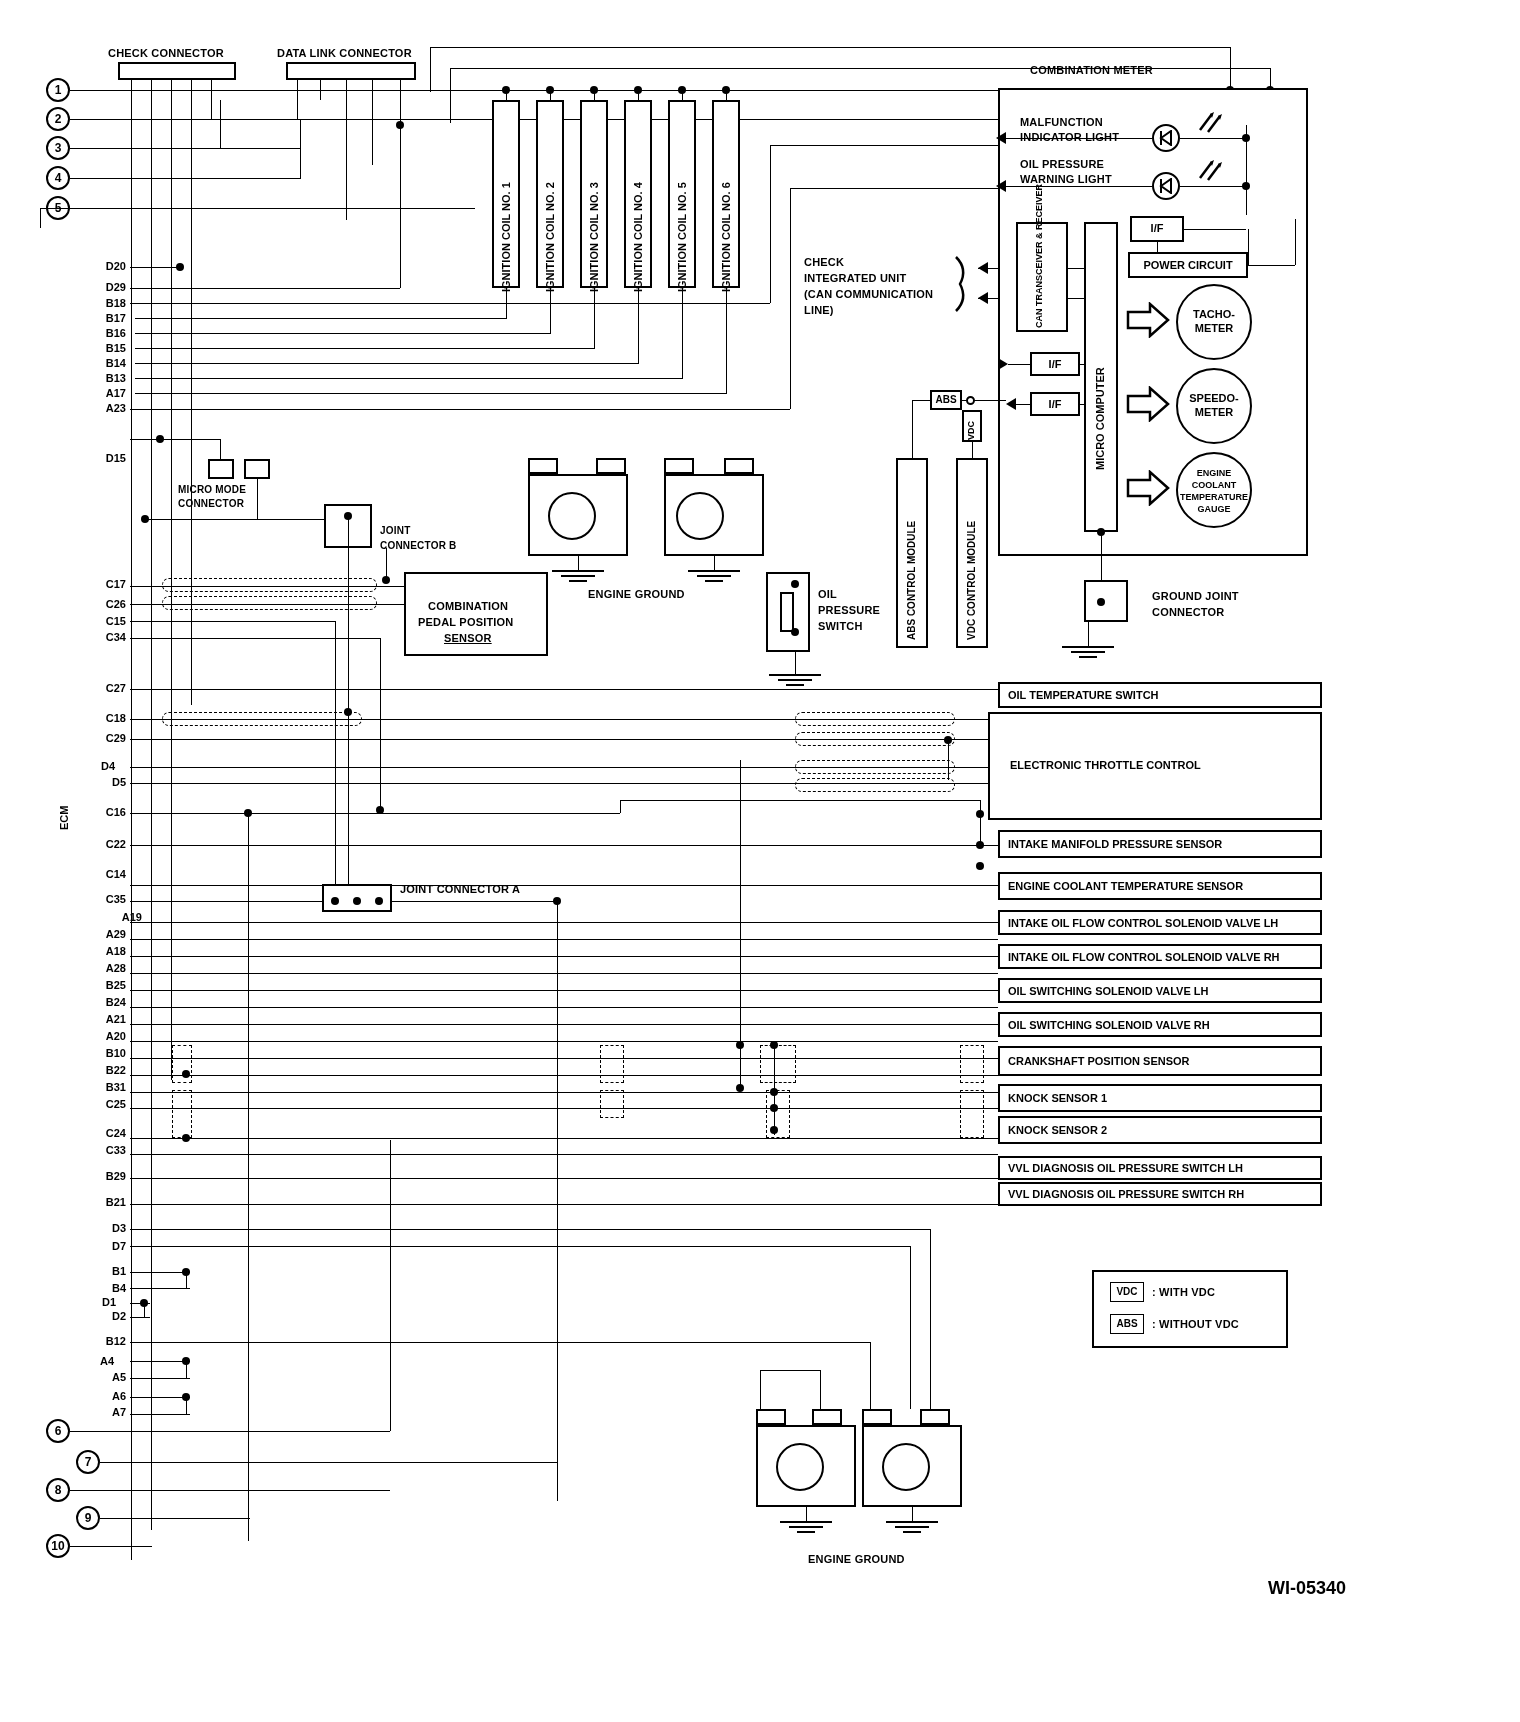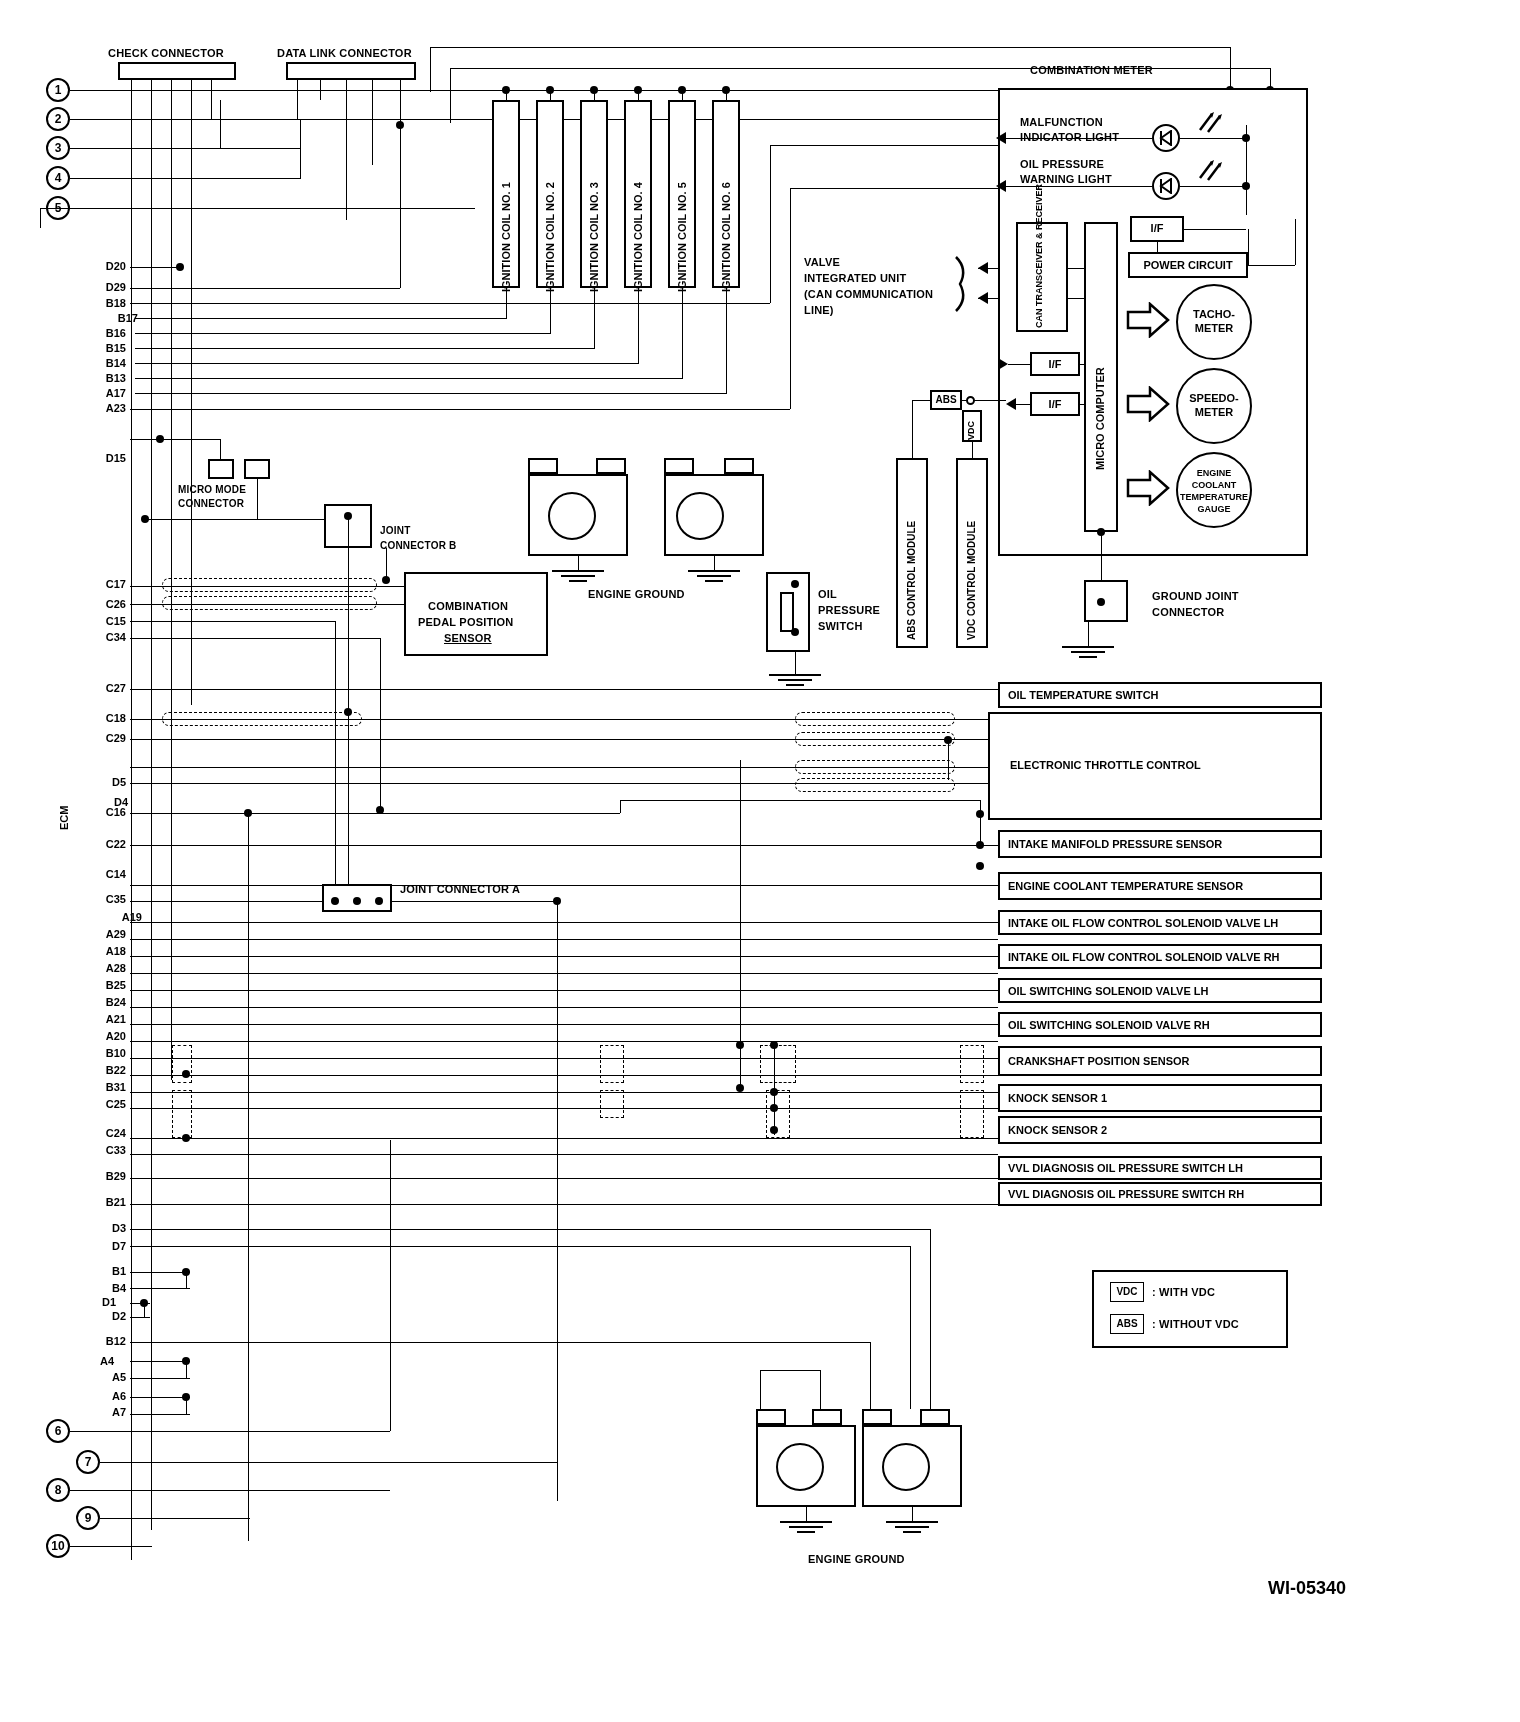--- a/index.html
+++ b/index.html
@@ -120,38 +120,38 @@
   <div class="vline" style="left:638px;top:288px;height:75px;"></div>
   <div class="hline" style="left:135px;top:363px;width:504px;"></div>
   <div class="vline" style="left:682px;top:288px;height:90px;"></div>
   <div class="hline" style="left:135px;top:378px;width:548px;"></div>
   <div class="vline" style="left:726px;top:288px;height:105px;"></div>
   <div class="hline" style="left:135px;top:393px;width:592px;"></div>
 
   <div class="pin" style="left:92px;top:260px;">D20</div>
   <div class="pin" style="left:92px;top:281px;">D29</div>
   <div class="pin" style="left:92px;top:297px;">B18</div>
-  <div class="pin" style="left:104px;top:312px;">B17</div>
+  <div class="pin" style="left:92px;top:312px;">B17</div>
   <div class="pin" style="left:92px;top:327px;">B16</div>
   <div class="pin" style="left:92px;top:342px;">B15</div>
   <div class="pin" style="left:92px;top:357px;">B14</div>
   <div class="pin" style="left:92px;top:372px;">B13</div>
   <div class="pin" style="left:92px;top:387px;">A17</div>
   <div class="pin" style="left:92px;top:402px;">A23</div>
   <div class="pin" style="left:92px;top:452px;">D15</div>
 
   <div class="pin" style="left:92px;top:578px;">C17</div>
   <div class="pin" style="left:92px;top:598px;">C26</div>
   <div class="pin" style="left:92px;top:615px;">C15</div>
   <div class="pin" style="left:92px;top:631px;">C34</div>
 
   <div class="pin" style="left:92px;top:682px;">C27</div>
   <div class="pin" style="left:92px;top:712px;">C18</div>
   <div class="pin" style="left:92px;top:732px;">C29</div>
-  <div class="pin" style="left:94px;top:760px;margin-top:36px;">D4</div>
+  <div class="pin" style="left:81px;top:760px;">D4</div>
   <div class="pin" style="left:92px;top:776px;">D5</div>
   <div class="pin" style="left:92px;top:806px;">C16</div>
   <div class="pin" style="left:92px;top:838px;">C22</div>
   <div class="pin" style="left:92px;top:868px;">C14</div>
   <div class="pin" style="left:92px;top:893px;">C35</div>
   <div class="pin" style="left:108px;top:911px;">A19</div>
   <div class="pin" style="left:92px;top:928px;">A29</div>
   <div class="pin" style="left:92px;top:945px;">A18</div>
   <div class="pin" style="left:92px;top:962px;">A28</div>
   <div class="pin" style="left:92px;top:979px;">B25</div>
@@ -248,21 +248,21 @@
       <i style="width:18px;top:10px;"></i>
   </div>
   <div class="vline" style="left:714px;top:556px;height:14px;"></div>
   <div class="gnd" style="left:688px;top:570px;width:52px;height:16px;">
     <i style="width:52px;top:0;"></i>
       <i style="width:34px;top:5px;"></i>
       <i style="width:18px;top:10px;"></i>
   </div>
   <div class="lbl" style="left:588px;top:588px;">ENGINE GROUND</div>
 
-  <div class="lbl" style="left:804px;top:256px;">VALVE</div>
+  <div class="lbl" style="left:804px;top:256px;">CHECK</div>
   <div class="lbl" style="left:804px;top:272px;">INTEGRATED UNIT</div>
   <div class="lbl" style="left:804px;top:288px;">(CAN COMMUNICATION</div>
   <div class="lbl" style="left:804px;top:304px;">LINE)</div>
 
   <svg style="position:absolute;left:952px;top:255px;width:24px;height:58px;">
     <path d="M4 2 Q16 14 8 29 Q16 44 4 56" stroke="#000" stroke-width="2.5" fill="none"></path>
   </svg>
   <div class="hline" style="left:978px;top:268px;width:36px;"></div>
   <div class="arrowL" style="left:978px;top:262px;"></div>
   <div class="hline" style="left:978px;top:298px;width:36px;"></div>

